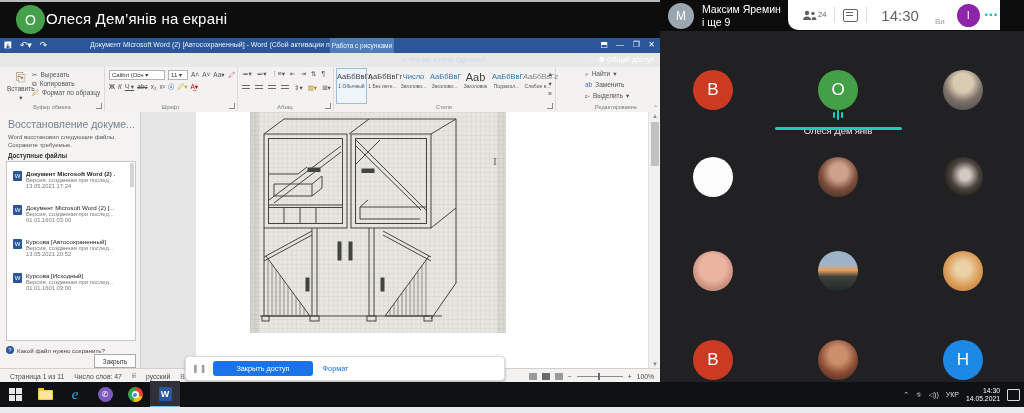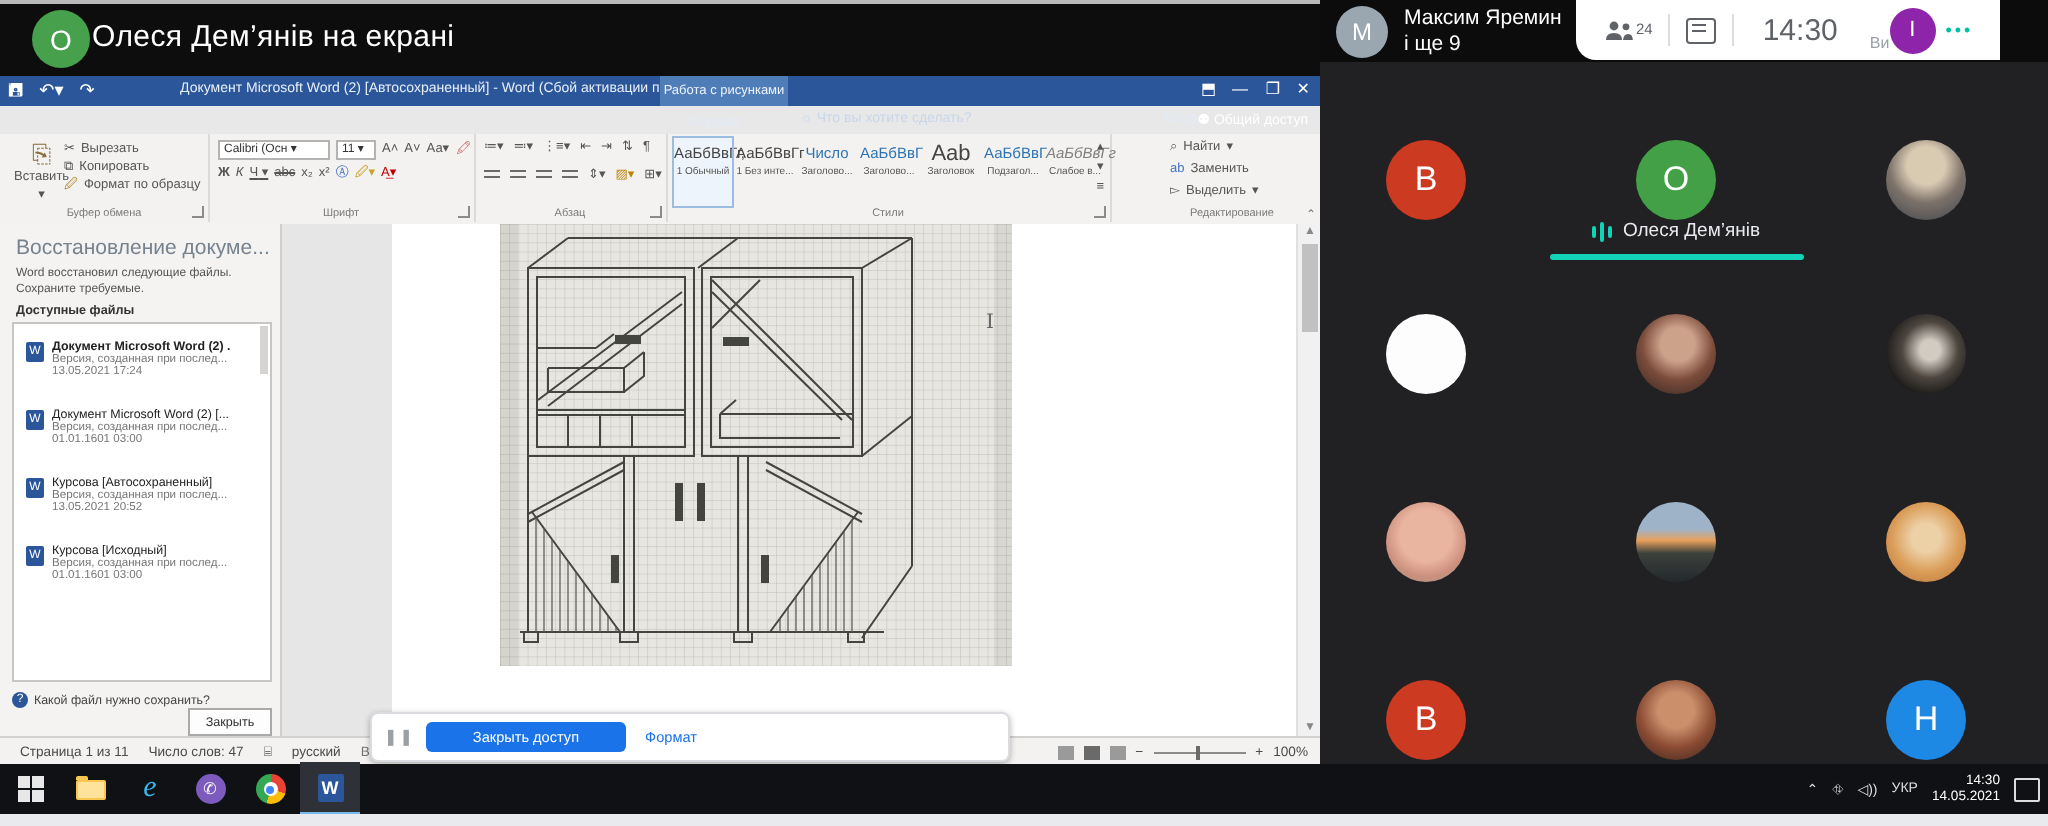--- a/index.html
+++ b/index.html
@@ -123,39 +123,39 @@
   #mh-name{left:42px;top:3px;color:#fff;font-size:10.5px;line-height:12.5px;}
   #meet-header-white{left:128px;top:0;width:212px;height:30px;background:#fff;border-radius:0 0 0 10px;
                      display:flex;align-items:center;z-index:2;}
   .mh-div{width:1px;height:16px;background:#dadce0;margin:0 8px;}
   #ppl{display:flex;align-items:flex-start;margin-left:14px;}
   #ppl sup{font-size:7.5px;color:#5f6368;margin-left:1px;}
   #chat-ic{width:13px;height:11px;border:1.4px solid #5f6368;border-radius:2px;position:relative;}
   #chat-ic::after{content:"";position:absolute;left:2px;top:2px;width:7px;height:4px;
                   background:repeating-linear-gradient(#5f6368 0 1px,transparent 1px 3px);}
   #mh-time{font-size:15px;color:#5f6368;margin:0 10px 0 6px;}
-  #mh-you{font-size:8px;color:#9aa0a6;align-self:flex-end;margin:0 0 4px 6px;}
+  #mh-you{font-size:8px;color:#9aa0a6;align-self:flex-end;margin:0 12px 4px 6px;}
   #mh-self{width:23px;height:23px;background:#8e24aa;font-size:11px;}
   #mh-more{color:#00bfa5;font-size:9px;letter-spacing:1.5px;margin-left:5px;}
 
   .pav{position:absolute;width:40px;height:40px;border-radius:50%;display:flex;align-items:center;
        justify-content:center;color:#fff;font-size:17px;}
   .pav[data-look="red"]{background:#cc3a21;}
   .pav[data-look="green"]{background:#43a047;}
   .pav[data-look="blue"]{background:#1e88e5;}
   .pav[data-look="white"]{background:#fdfdfd;}
   .pav[data-look="photo-sunglasses"]{background:radial-gradient(circle at 50% 32%,#d9cab2 0 28%,#7d726a 55%,#3d434c 100%);}
   .pav[data-look="photo-girl1"]{background:radial-gradient(circle at 52% 38%,#cda28b 0 26%,#7c4c3b 55%,#2c2320 100%);}
   .pav[data-look="photo-dark-figure"]{background:radial-gradient(circle at 55% 45%,#d2cbc2 0 16%,#4c463f 45%,#0e0e0e 82%);}
   .pav[data-look="photo-bird"]{background:radial-gradient(circle at 50% 42%,#eab5a0 0 42%,#cb8f7d 68%,#8fa28d 100%);}
   .pav[data-look="photo-sunset"]{background:linear-gradient(180deg,#9fb3c8 0 34%,#e8a05c 48%,#3c413c 64%,#23282c 100%);}
   .pav[data-look="photo-orange"]{background:radial-gradient(circle at 50% 45%,#ecd0a6 0 24%,#da9c57 58%,#b4743a 100%);}
   .pav[data-look="photo-girl2"]{background:radial-gradient(circle at 50% 38%,#cb8f6c 0 28%,#8c4c34 58%,#33221c 100%);}
   #speaker-label{left:112px;top:110px;width:132px;display:flex;align-items:center;justify-content:center;
-                 gap:5px;color:#e8eaed;font-size:9.5px;}
+                 gap:5px;color:#e8eaed;font-size:9.5px;flex-direction:column;}
   .audiobars{display:flex;align-items:center;gap:1.5px;}
   .audiobars span{width:2.5px;background:#12d3b8;border-radius:2px;}
   .audiobars span:nth-child(1){height:6px;}
   .audiobars span:nth-child(2){height:10px;}
   .audiobars span:nth-child(3){height:6px;}
   #speaker-underline{left:115px;top:127px;width:127px;height:3px;background:#12d3b8;border-radius:2px;}
 </style>
 </head>
 <body>
 

